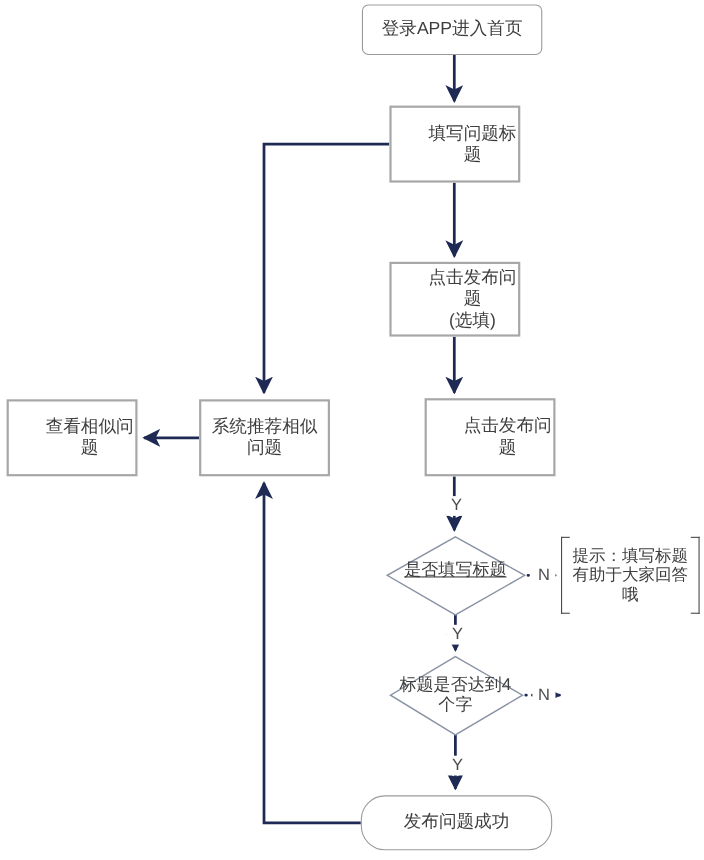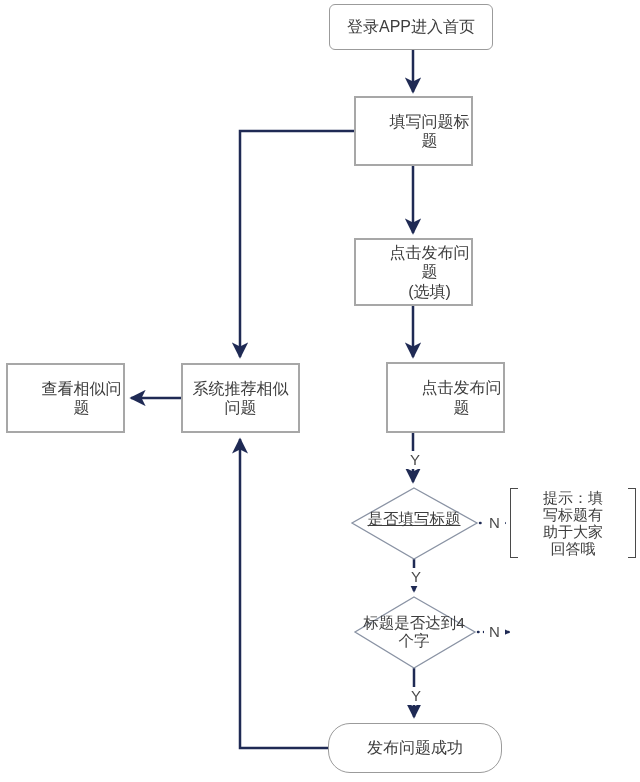--- a/index.html
+++ b/index.html
@@ -55,21 +55,21 @@
   .tip {
     position: absolute;
     box-sizing: border-box;
     display: flex;
     align-items: center;
     justify-content: center;
     text-align: center;
     font-size: 15px;
     line-height: 1.15;
     color: #3d3d3d;
-    padding: 4px 26px;
+    padding: 4px 4px;
   }
   .tip::before {
     content: "";
     position: absolute;
     left: 0; top: 0; bottom: 0;
     width: 7px;
     border: 1.5px solid #4a4a4a;
     border-right: none;
   }
   .tip::after {

